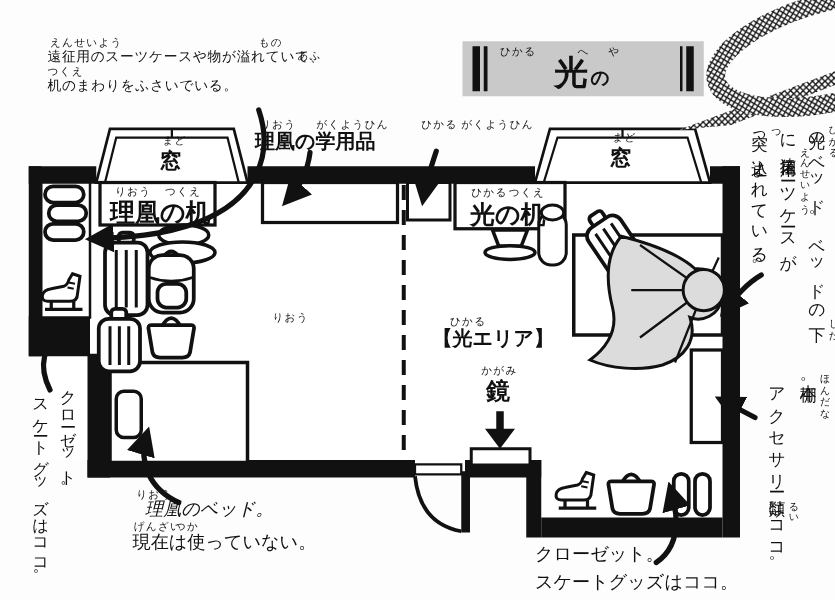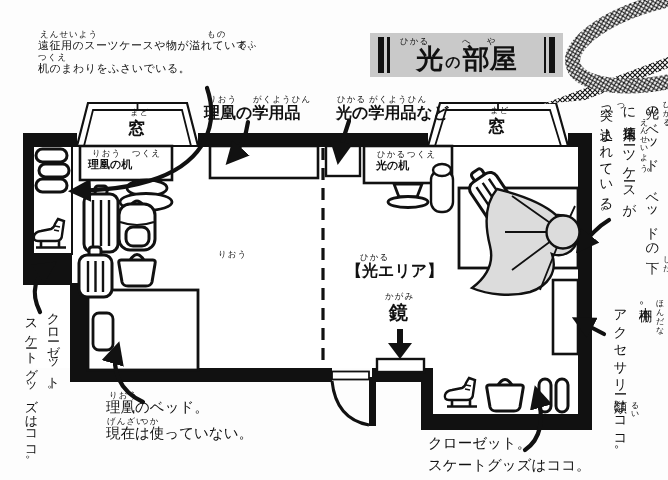--- a/index.html
+++ b/index.html
@@ -3,21 +3,21 @@
 <meta charset="utf-8">
 <style>
   html,body{margin:0;padding:0;background:#fff;}
   #stage{position:relative;width:668px;height:480px;background:#fdfdfd;overflow:hidden;
          font-family:"DejaVu Sans",sans-serif;color:#111;}
   #plan{position:absolute;left:0;top:0;z-index:1;}
   .txt{position:absolute;z-index:3;white-space:nowrap;color:#111;}
   .furi{position:absolute;z-index:3;font-size:8.5px;letter-spacing:1px;white-space:nowrap;color:#111;}
   .note{font-size:11px;letter-spacing:0.5px;text-align:center;}
   .small-note{font-size:14.5px;}
-  .lbl{font-size:11px;font-weight:bold;}
+  .lbl{font-size:20px;font-weight:bold;}
   .biglbl{font-size:16px;font-weight:bold;}
   .kanji-big{font-size:17px;font-weight:bold;}
   .vcol{position:absolute;z-index:3;writing-mode:vertical-rl;text-orientation:upright;
         font-size:13.5px;letter-spacing:2px;white-space:nowrap;color:#111;}
   .vfuri{position:absolute;z-index:3;writing-mode:vertical-rl;text-orientation:upright;
         font-size:8px;letter-spacing:0;white-space:nowrap;color:#111;}
   #banner{position:absolute;left:370px;top:33px;width:193px;height:44px;background:#c9c9c9;
           z-index:2;display:flex;align-items:flex-end;justify-content:center;}
   .bar{position:absolute;top:4px;bottom:4px;background:#111;}
   #banner .t1,#banner .t3{font-size:27px;font-weight:bold;line-height:1;}
@@ -179,38 +179,36 @@
   </svg>
 
   <div id="banner">
     <div class="bar" style="left:8px;width:6px;"></div>
     <div class="bar" style="left:17px;width:2.5px;"></div>
     <div class="bar" style="right:8px;width:6px;"></div>
     <div class="bar" style="right:17px;width:2.5px;"></div>
     <div class="trow">
       <span class="t1">光</span>
       <span class="t2">の</span>
-      <span class="t3">部屋</span>
     </div>
   </div>
   <span class="furi" style="left:400px;top:36px;">ひかる</span>
   <span class="furi" style="left:462px;top:36px;letter-spacing:16px;">へや</span>
 
   <div class="txt note" style="left:38px;top:38px;">遠征用のスーツケースや物が溢れていて、</div>
   <div class="txt note" style="left:38px;top:61px;">机のまわりをふさいでいる。</div>
   <span class="furi" style="left:40px;top:29px;">えんせいよう</span>
   <span class="furi" style="left:207px;top:29px;text-align:center;">もの</span>
   <span class="furi" style="left:238px;top:29px;margin-top:10px;">あふ</span>
   <span class="furi" style="left:38px;top:52px;">つくえ</span>
 
   <div class="txt biglbl" style="left:204px;top:103px;">理凰の学用品</div>
   <span class="furi" style="left:208px;top:94px;">りおう</span>
   <span class="furi" style="left:253px;top:94px;">がくようひん</span>
 
-  <div class="txt biglbl" style="left:336px;top:103px;">光の学用品など</div>
   <span class="furi" style="left:337px;top:94px;">ひかる</span>
   <span class="furi" style="left:369px;top:94px;">がくようひん</span>
 
   <div class="txt kanji-big" style="left:128px;top:117px;">窓</div>
   <span class="furi" style="left:130px;top:107px;">まど</span>
   <div class="txt kanji-big" style="left:488px;top:115px;">窓</div>
   <span class="furi" style="left:490px;top:105px;">まど</span>
 
   <div class="txt lbl" style="left:88px;top:157px;">理凰の机</div>
   <span class="furi" style="left:92px;top:148px;">りおう</span>
@@ -220,21 +218,21 @@
   <span class="furi" style="left:377px;top:149px;">ひかる</span>
   <span class="furi" style="left:407px;top:149px;">つくえ</span>
 
   <span class="furi" style="left:218px;top:249px;">りおう</span>
   <div class="txt biglbl" style="left:346px;top:261px;">【光エリア】</div>
   <span class="furi" style="left:360px;top:252px;">ひかる</span>
 
   <div class="txt" style="left:389px;top:300px;font-size:19px;font-weight:bold;">鏡</div>
   <span class="furi" style="left:385px;top:291px;">かがみ</span>
 
-  <div class="txt small-note" style="left:106px;top:398px;">理凰のベッド。</div>
+  <div class="txt small-note" style="left:116px;top:398px;font-style:italic;">理凰のベッド。</div>
   <div class="txt small-note" style="left:106px;top:424px;">現在は使っていない。</div>
   <span class="furi" style="left:109px;top:390px;">りおう</span>
   <span class="furi" style="left:107px;top:416px;">げんざい</span>
   <span class="furi" style="left:140px;top:416px;">つか</span>
 
   <div class="txt small-note" style="left:428px;top:434px;">クローゼット。</div>
   <div class="txt small-note" style="left:428px;top:456px;">スケートグッズはココ。</div>
 
   <div class="vcol" style="left:44px;top:303px;font-size:13px;letter-spacing:1px;">クローゼット。</div>
   <div class="vcol" style="left:22px;top:310px;font-size:13px;letter-spacing:1px;">スケートグッズはココ。</div>

